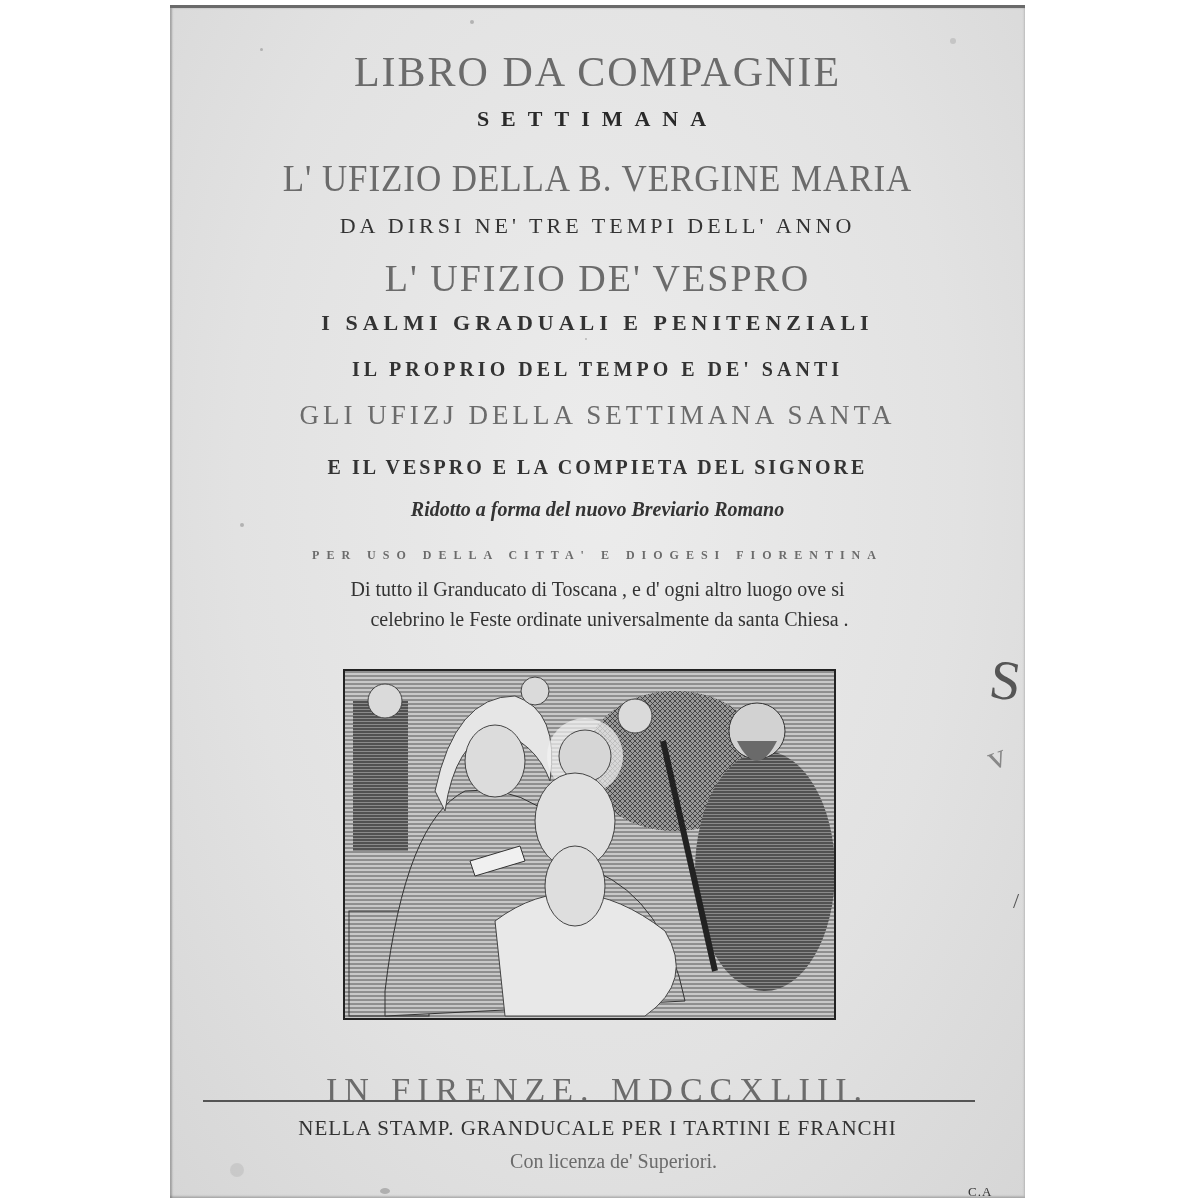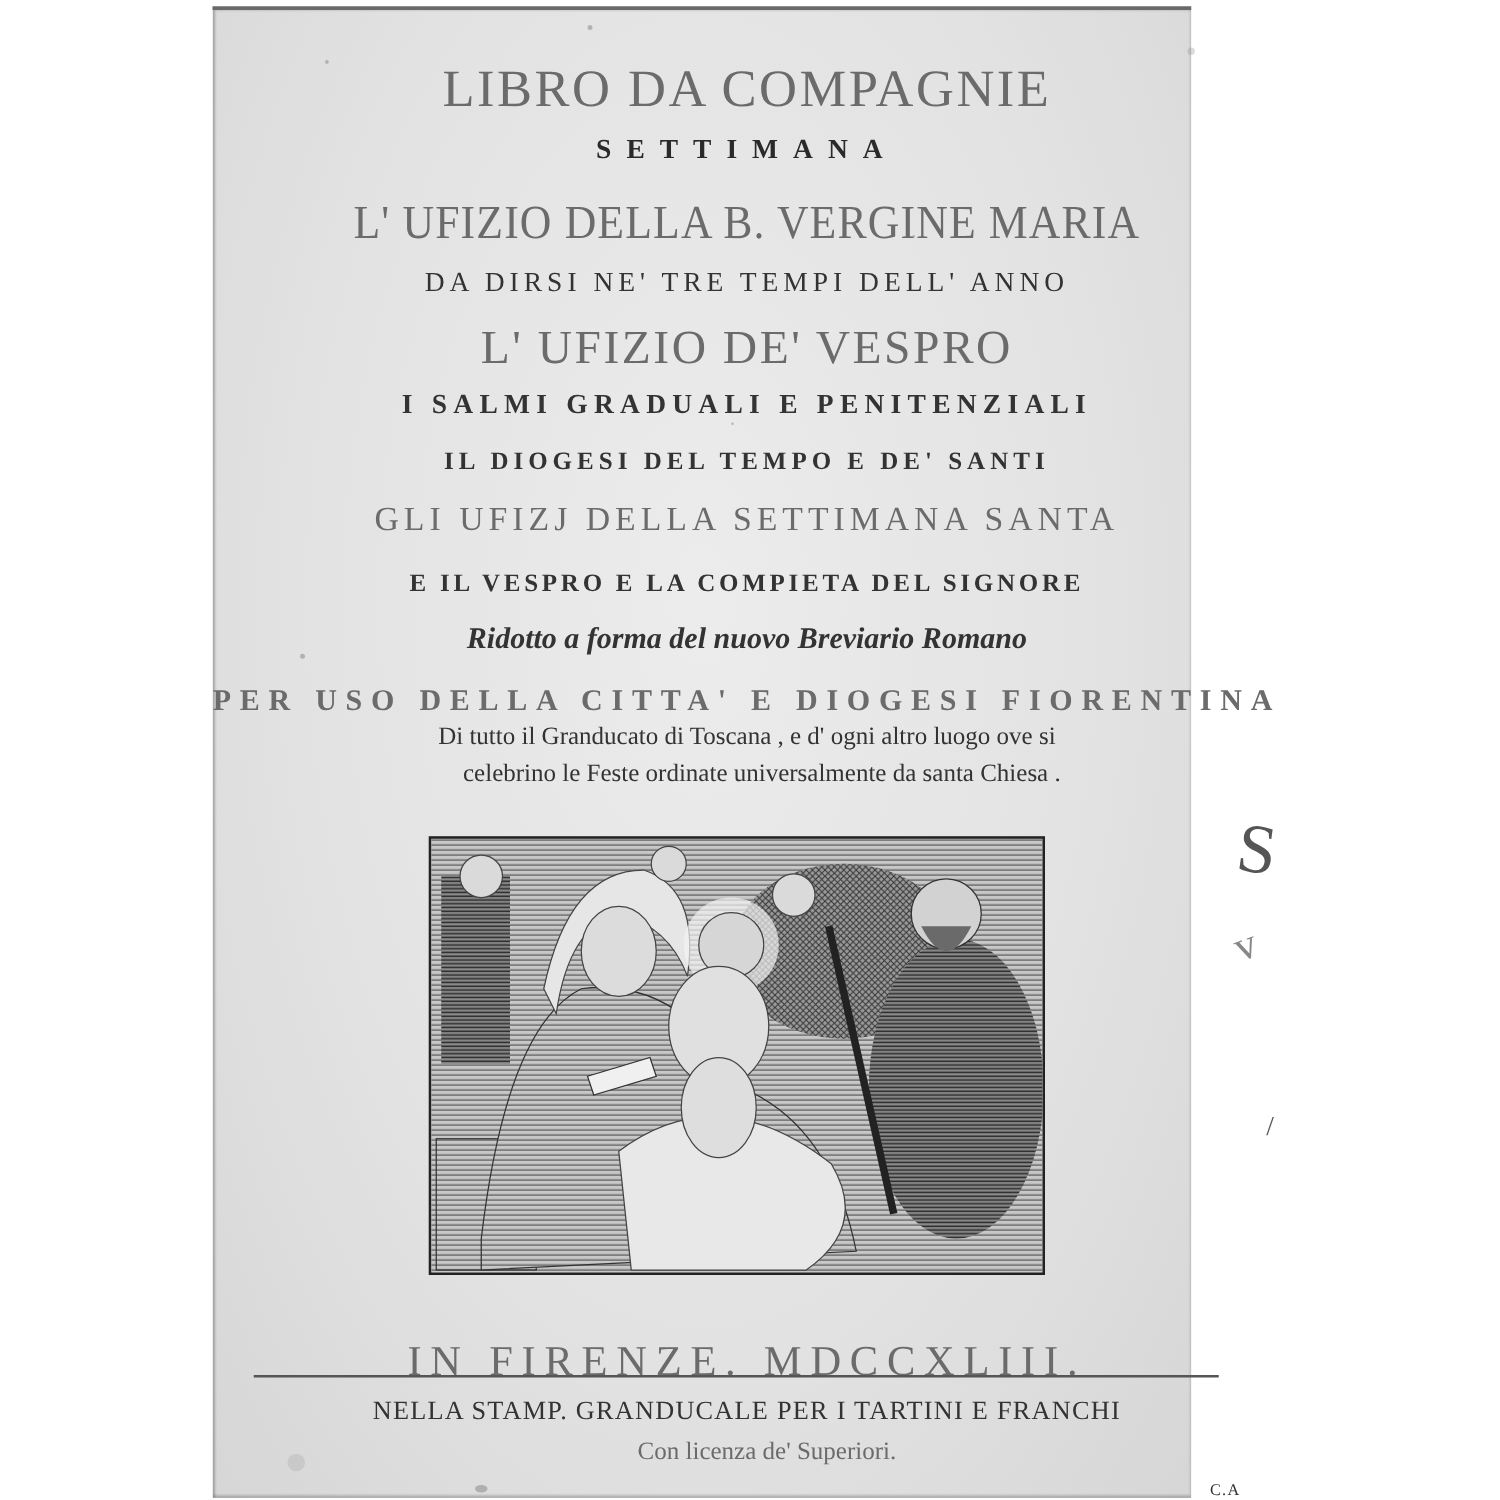--- a/index.html
+++ b/index.html
@@ -1,40 +1,40 @@
 <!DOCTYPE html>
 <html><head>
   <meta charset="utf-8">
   <style>
     html, body { margin: 0; padding: 0; background: #ffffff; }
     body { width: 1200px; height: 1200px; position: relative; overflow: hidden; }
 
     .photo {
-      position: absolute; left: 170px; top: 5px; width: 783px; height: 1190px;
+      position: absolute; left: 170px; top: 5px; width: 855px; height: 1190px;
       background: radial-gradient(ellipse at 50% 40%, #ececec 0%, #e2e2e2 60%, #d6d6d6 100%);
       border-top: 3px solid #6a6a6a;
       box-shadow: inset 2px 0 2px rgba(0,0,0,0.25), inset -1px -2px 2px rgba(0,0,0,0.15);
     }
     .speck { position: absolute; border-radius: 50%; background: #8a8a8a; opacity: .55; }
 
     .line {
       position: absolute; left: 0; width: 855px; text-align: center; white-space: nowrap;
       font-family: "Liberation Serif", "DejaVu Serif", serif; color: #3a3a3a;
     }
     .l-title   { top: 40px;  font-size: 42px; letter-spacing: 2px; color: #6b6b6b; }
     .l-cont    { top: 98px;  font-size: 22px; letter-spacing: 12px; color: #2a2a2a; font-weight: bold; }
     .l-ufizio  { top: 148px; font-size: 38px; letter-spacing: 1px; color: #6b6b6b; transform: scaleX(0.92); }
     .l-dirsi   { top: 205px; font-size: 22px; letter-spacing: 4px; color: #333; font-weight: normal; }
     .l-morti   { top: 248px; font-size: 38px; letter-spacing: 2px; color: #6b6b6b; }
     .l-salmi   { top: 302px; font-size: 22px; letter-spacing: 5px; color: #333; font-weight: bold; }
     .l-proprio { top: 350px; font-size: 20px; letter-spacing: 4px; color: #333; font-weight: bold; }
     .l-ufizj   { top: 392px; font-size: 27px; letter-spacing: 4px; color: #6b6b6b; }
     .l-vespro  { top: 448px; font-size: 20px; letter-spacing: 3px; color: #333; font-weight: bold; }
-    .l-ridotto { top: 490px; font-size: 24px; color: #333; font-style: italic; font-weight: bold; }
-    .l-peruso  { top: 540px; font-size: 24px; letter-spacing: 7px; color: #6b6b6b; font-weight: bold; }
+    .l-ridotto { top: 490px; font-size: 20px; color: #333; font-style: italic; font-weight: bold; }
+    .l-peruso  { top: 540px; font-size: 12px; letter-spacing: 7px; color: #6b6b6b; font-weight: bold; }
     .l-ditutto { top: 570px; font-size: 20px; color: #333; }
     .l-celebr  { top: 600px; font-size: 20px; color: #333; padding-left: 12px; }
     .l-firenze { top: 1063px; font-size: 34px; letter-spacing: 7px; color: #6b6b6b; }
     .l-stamp   { top: 1108px; font-size: 21px; letter-spacing: 1px; color: #333; }
     .l-licenza { top: 1142px; font-size: 20px; color: #6b6b6b; padding-left: 16px; }
 
     .rule {
       position: absolute; left: 33px; top: 1092px; width: 772px; height: 0;
       border-top: 2px solid #555;
     }
@@ -69,21 +69,21 @@
   <span class="speck" style="left:560px;top:180px;width:2px;height:2px"></span>
   <span class="speck" style="left:210px;top:1180px;width:10px;height:6px"></span>
   <span class="speck" style="left:60px;top:1155px;width:14px;height:14px;opacity:.2"></span>
 
   <div class="line l-title">LIBRO DA COMPAGNIE</div>
   <div class="line l-cont">SETTIMANA</div>
   <div class="line l-ufizio">L' UFIZIO DELLA B. VERGINE MARIA</div>
   <div class="line l-dirsi">DA DIRSI NE' TRE TEMPI DELL' ANNO</div>
   <div class="line l-morti">L' UFIZIO DE' VESPRO</div>
   <div class="line l-salmi">I SALMI GRADUALI E PENITENZIALI</div>
-  <div class="line l-proprio">IL DIOGESI DEL TEMPO E DE' SANTI</div>
+  <div class="line l-proprio">IL PROPRIO DEL TEMPO E DE' SANTI</div>
   <div class="line l-ufizj">GLI UFIZJ DELLA SETTIMANA SANTA</div>
   <div class="line l-vespro">E IL VESPRO E LA COMPIETA DEL SIGNORE</div>
   <div class="line l-ridotto">Ridotto a forma del nuovo Breviario Romano</div>
   <div class="line l-peruso">PER USO DELLA CITTA' E DIOGESI FIORENTINA</div>
   <div class="line l-ditutto">Di tutto il Granducato di Toscana , e d' ogni altro luogo ove si</div>
   <div class="line l-celebr">celebrino le Feste ordinate universalmente da santa Chiesa .</div>
 
   <div class="engraving">
     <svg width="489" height="347" viewBox="0 0 489 347" xmlns="http://www.w3.org/2000/svg">
       <defs>

